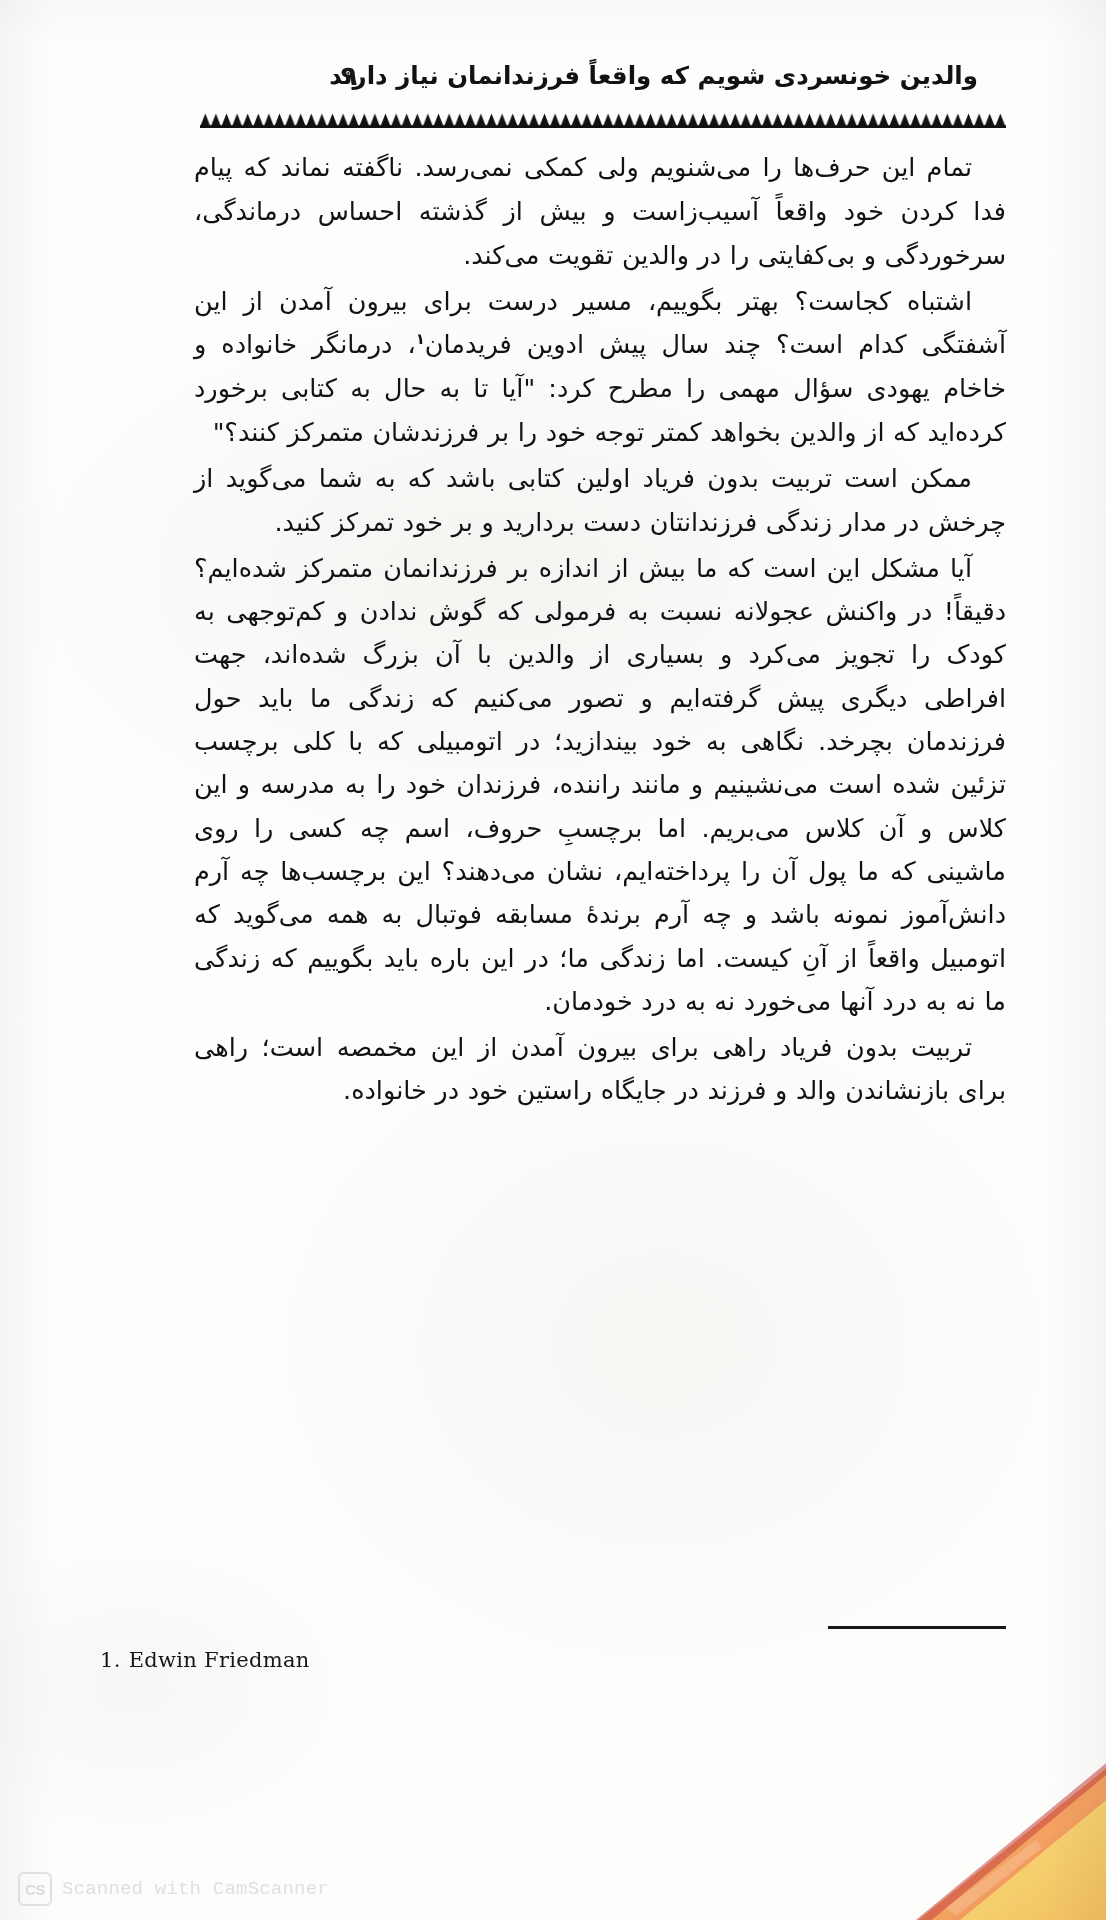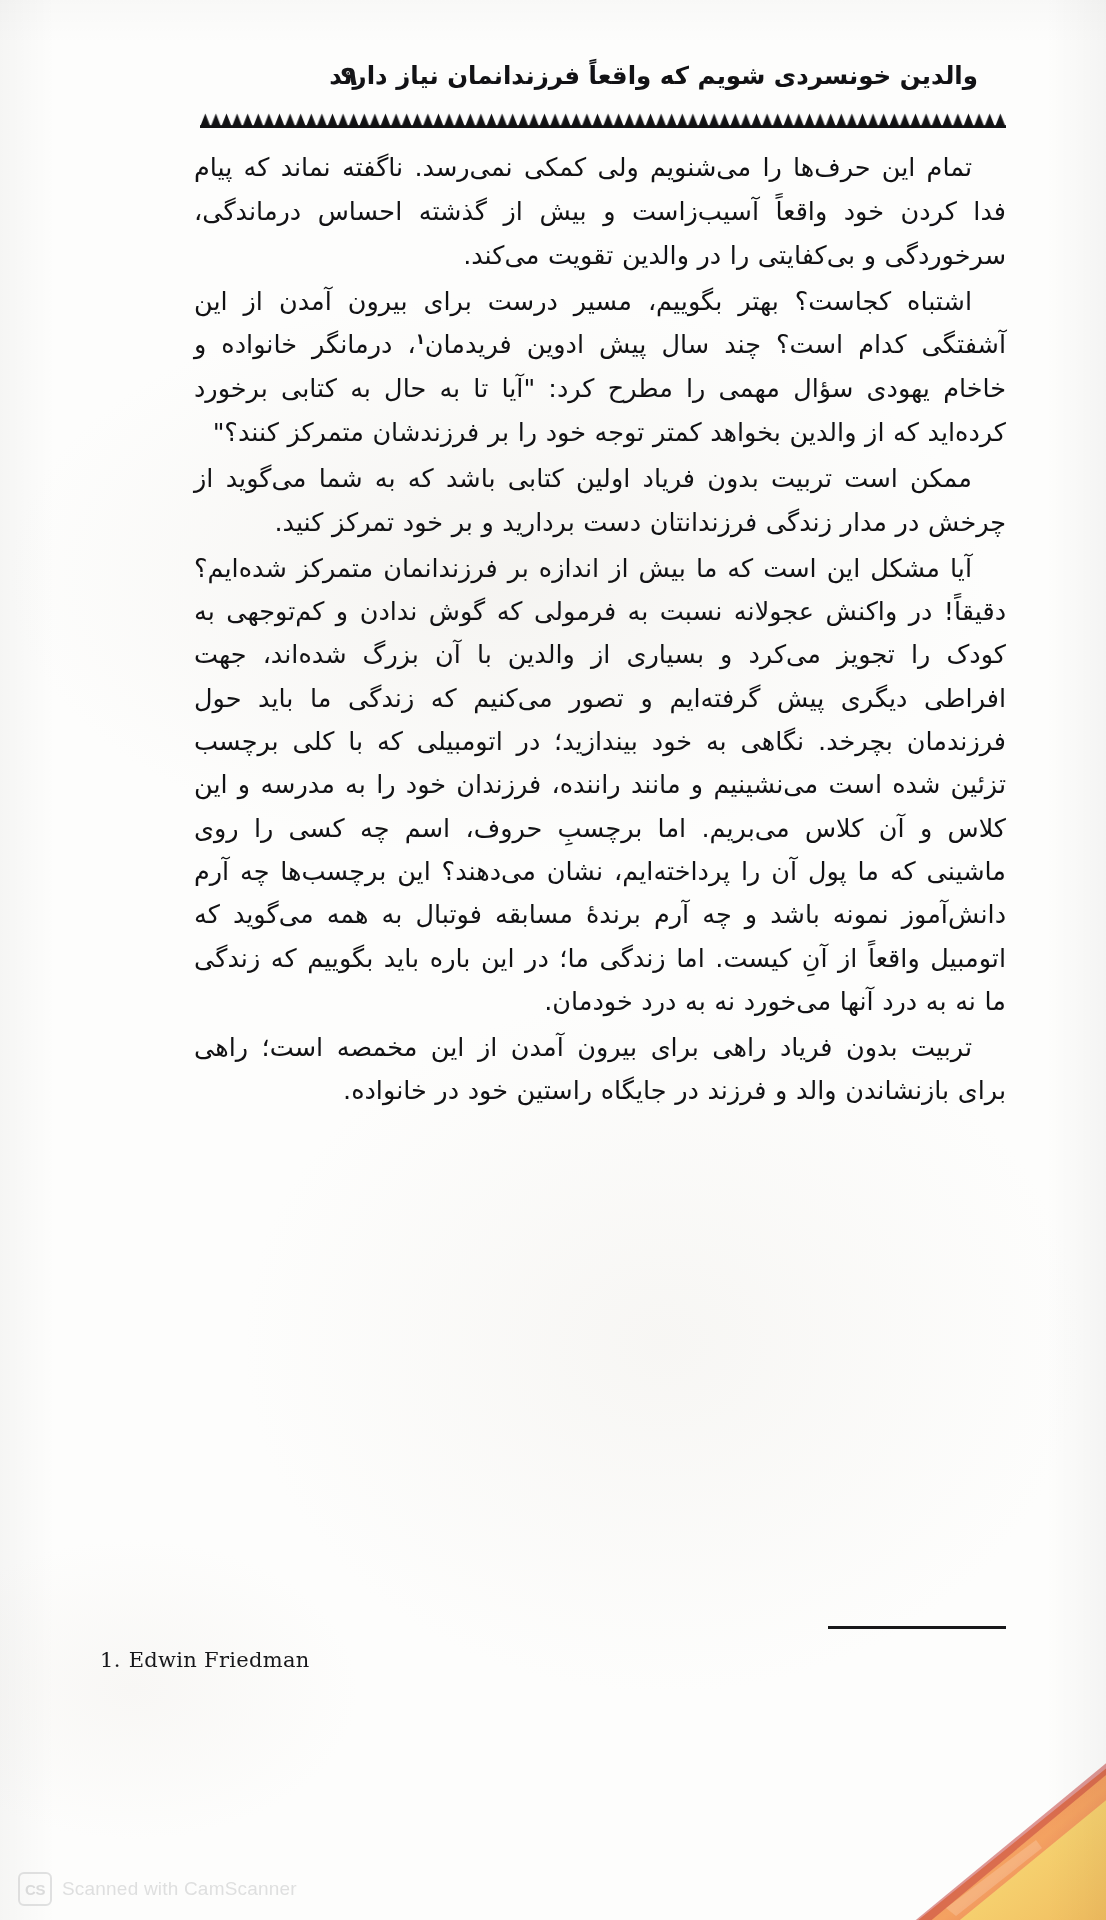--- a/index.html
+++ b/index.html
@@ -163,21 +163,21 @@
     display: flex;
     align-items: center;
     justify-content: center;
     font-family: "Liberation Sans", sans-serif;
     font-size: 15px;
     font-weight: 700;
     color: #c0c1c2;
     letter-spacing: -0.5px;
   }
   .cs-text {
-    font-family: Liberation Sans, sans-serif;
+    font-family: Liberation Mono, monospace;
     font-size: 19px;
     color: #c6c7c8;
     letter-spacing: 0.2px;
   }
 </style>
 </head>
 <body>
 
 <div class="page">
 

